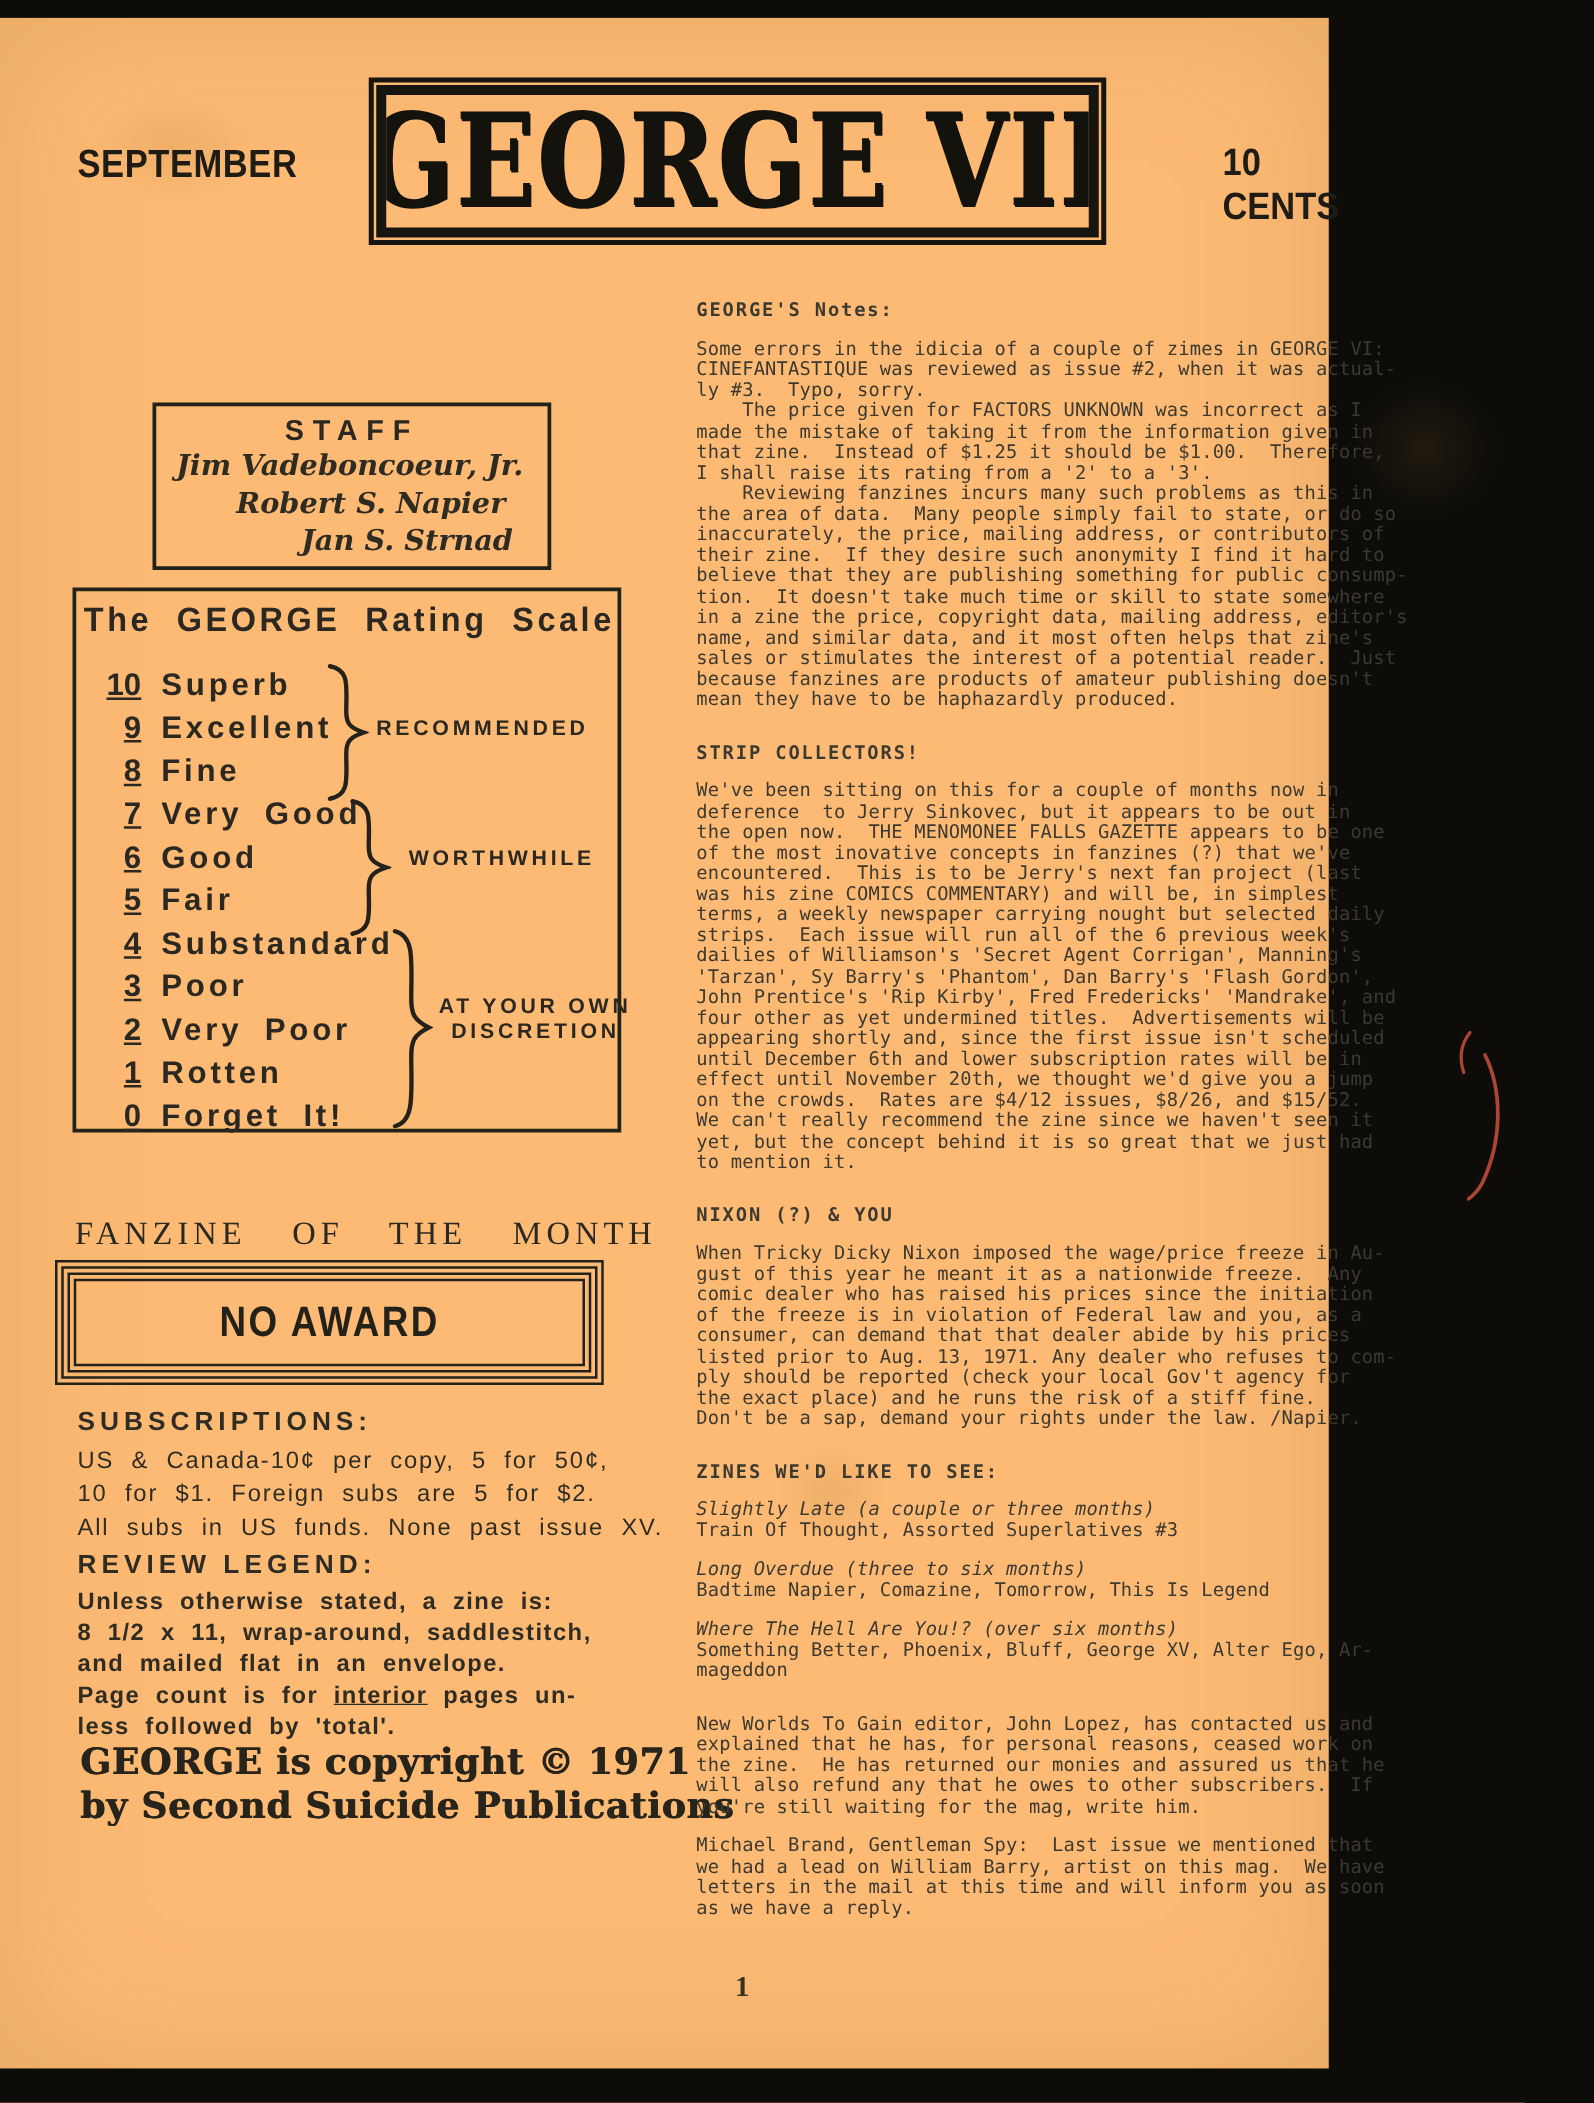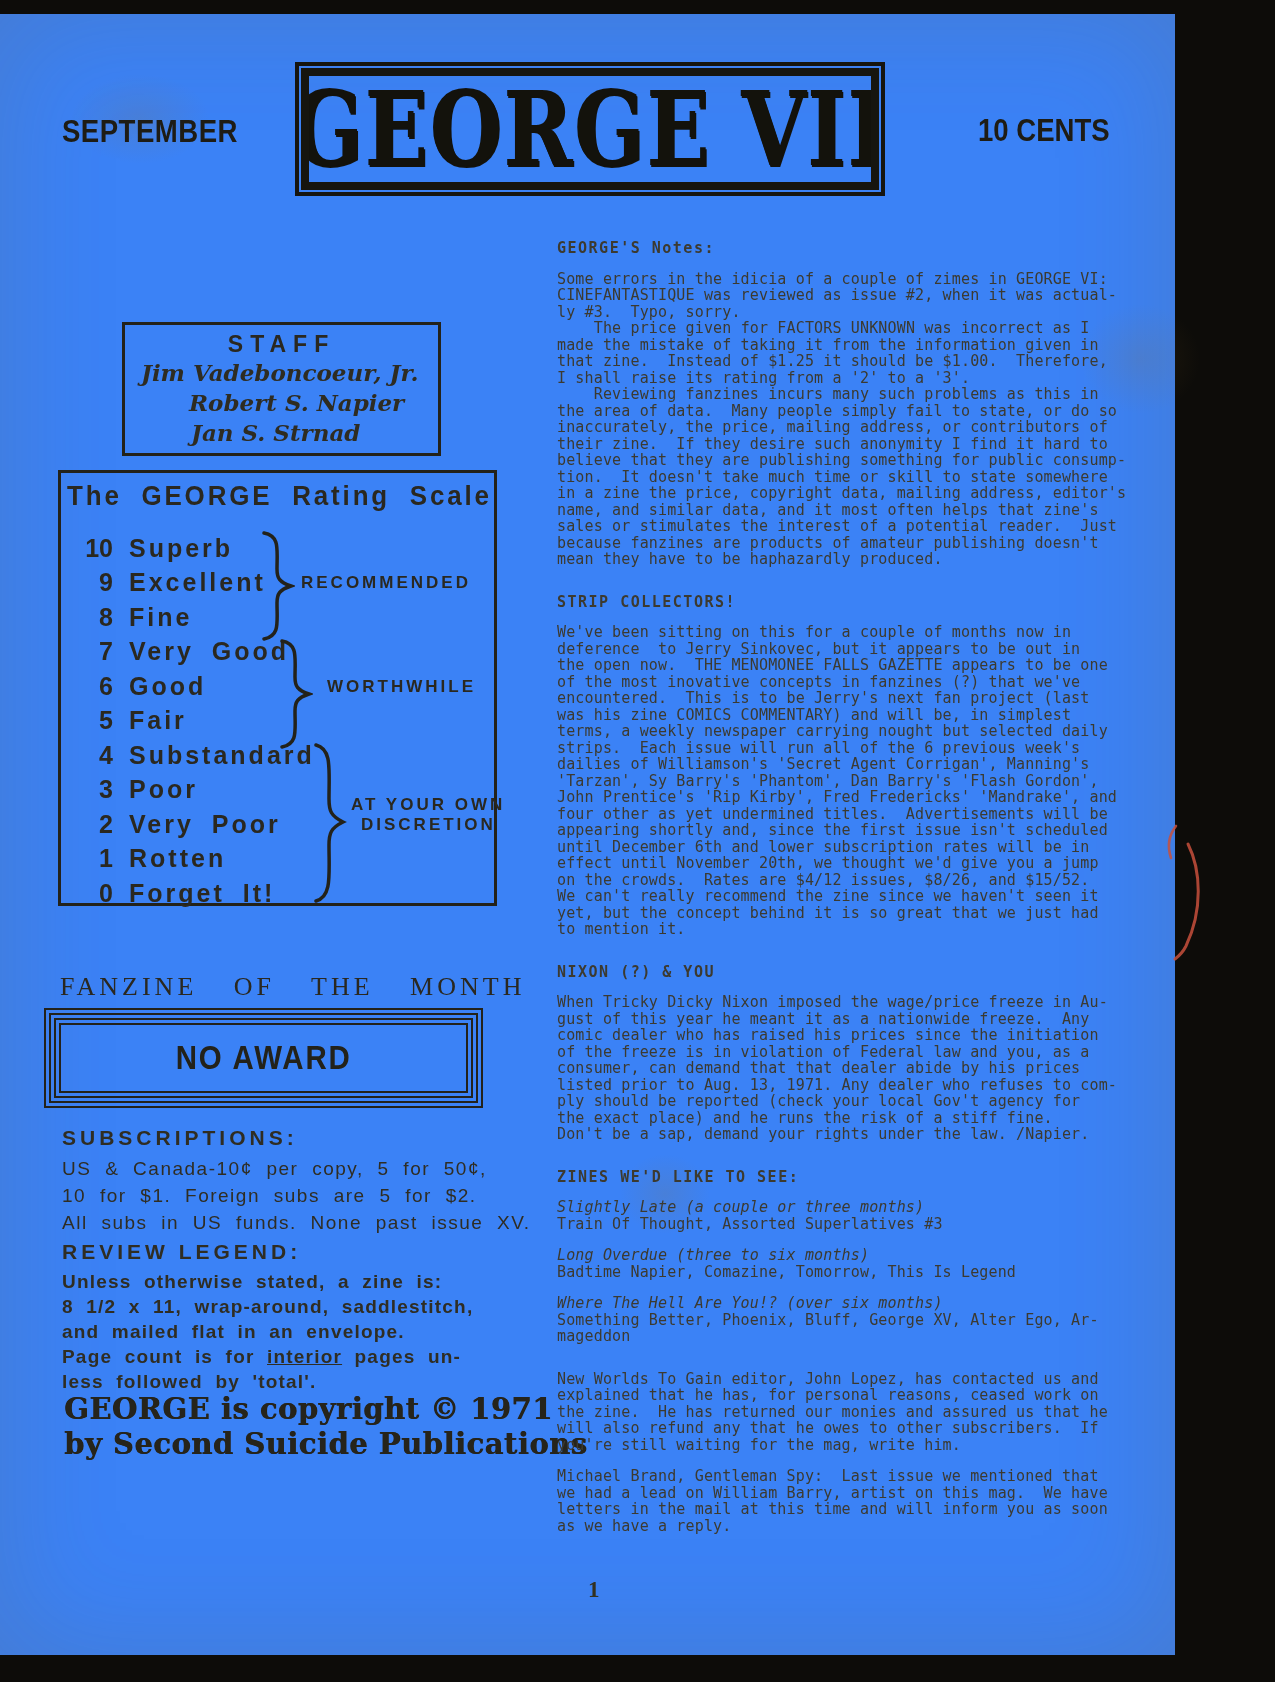--- a/index.html
+++ b/index.html
@@ -1,19 +1,19 @@
 <!DOCTYPE html>
 <html><head>
 <meta charset="utf-8">
 <style>
   html,body{margin:0;padding:0;background:#0d0c09;}
   body{width:1275px;height:1682px;position:relative;overflow:hidden;
        font-family:"Liberation Sans",sans-serif;}
-  .page{position:absolute;left:0;top:14px;width:1175px;height:1641px;
-        background:#3b82f6;
+  .page{position:absolute;left:0;top:14px;width:1063px;height:1641px;
+        background:#fdba74;
         clip-path:polygon(0 0,1236px 0,1243px 30px,1250px 70px,1261px 130px,1263px 200px,1263px 1641px,0 1641px);
         box-shadow:inset 0 0 120px rgba(120,95,40,.18);}
   .stain{position:absolute;border-radius:50%;pointer-events:none;
          background:radial-gradient(closest-side,rgba(150,110,40,.14),rgba(150,110,40,0));}
 
   
   .month{position:absolute;left:62px;top:100px;font-size:30px;font-weight:bold;
          color:#1e1c15;letter-spacing:.5px;transform:scale(.92,1.05);transform-origin:left top;}
   .price{position:absolute;left:978px;top:100px;font-size:29px;font-weight:bold;
          color:#1e1c15;transform:scale(.95,1.05);transform-origin:left top;}
@@ -24,29 +24,29 @@
   .logo-text{font-family:"DejaVu Serif",serif;font-weight:bold;font-size:82px;color:#13120c;
              letter-spacing:1px;transform:scale(1.02,1.25);white-space:nowrap;
              text-shadow:1px 1px 0 #13120c;}
 
   
   .staff-box{position:absolute;left:122px;top:308px;width:319px;height:134px;
              border:3px solid #23221a;box-sizing:border-box;padding-top:6px;}
   .staff-title{text-align:center;font-size:23px;font-weight:bold;letter-spacing:7px;color:#2a2820;}
   .staff-name{font-family:"DejaVu Serif",serif;font-style:italic;font-weight:bold;
               font-size:23px;color:#2e2c22;line-height:30px;}
-  .sn1{margin-left:16px;} .sn2{margin-left:64px;} .sn3{margin-left:66px;}
+  .sn1{margin-left:16px;} .sn2{margin-left:64px;} .sn3{margin-left:116px;}
 
   .scale-box{position:absolute;left:58px;top:456px;width:439px;height:436px;
              border:3px solid #23221a;box-sizing:border-box;}
   .scale-title{margin:8px 0 0 6px;font-size:27px;font-weight:bold;color:#2a2820;
                letter-spacing:3px;word-spacing:10px;white-space:nowrap;transform:scale(.96,1);transform-origin:left top;}
   .rrows{position:absolute;left:8px;top:58px;}
   .rrow{height:34.5px;display:flex;align-items:center;}
-  .rnum{width:44px;text-align:right;padding-right:16px;font-size:25px;font-weight:bold;color:#2a2820;}
+  .rnum{width:44px;text-align:right;padding-right:16px;font-size:25px;font-weight:bold;color:#2a2820;text-decoration:underline;}
   .rlabel{font-size:25px;font-weight:bold;color:#2a2820;letter-spacing:3px;word-spacing:8px;white-space:nowrap;}
   .brace{position:absolute;}
   .grp{position:absolute;font-size:17px;font-weight:bold;color:#2a2820;letter-spacing:3px;white-space:nowrap;}
   .grp2{display:block;text-indent:10px;}
 
   .rec-box{position:absolute;left:56px;top:906px;width:441px;height:42px;
            border:3px solid #23221a;box-sizing:border-box;display:flex;align-items:center;justify-content:center;}
   .rec-text{font-family:"Liberation Serif",serif;font-size:24px;color:#2a2820;letter-spacing:3px;white-space:nowrap;}
 
   .fotm-title{position:absolute;left:60px;top:958px;width:437px;text-align:center;

